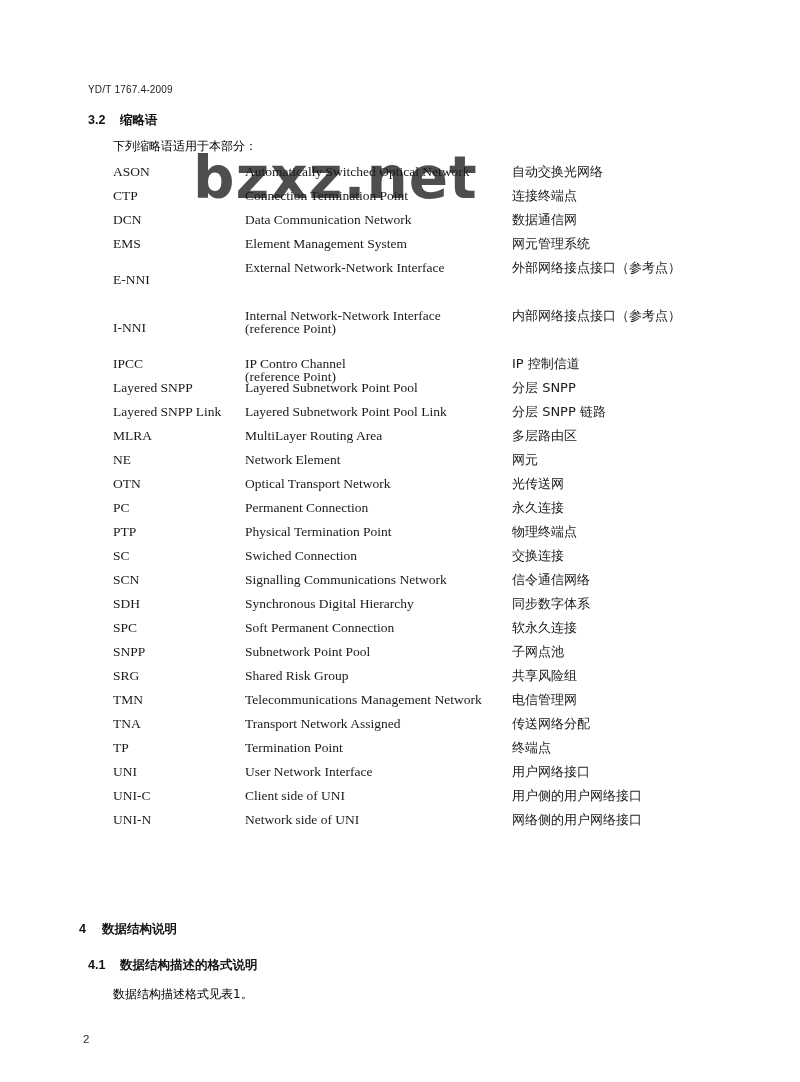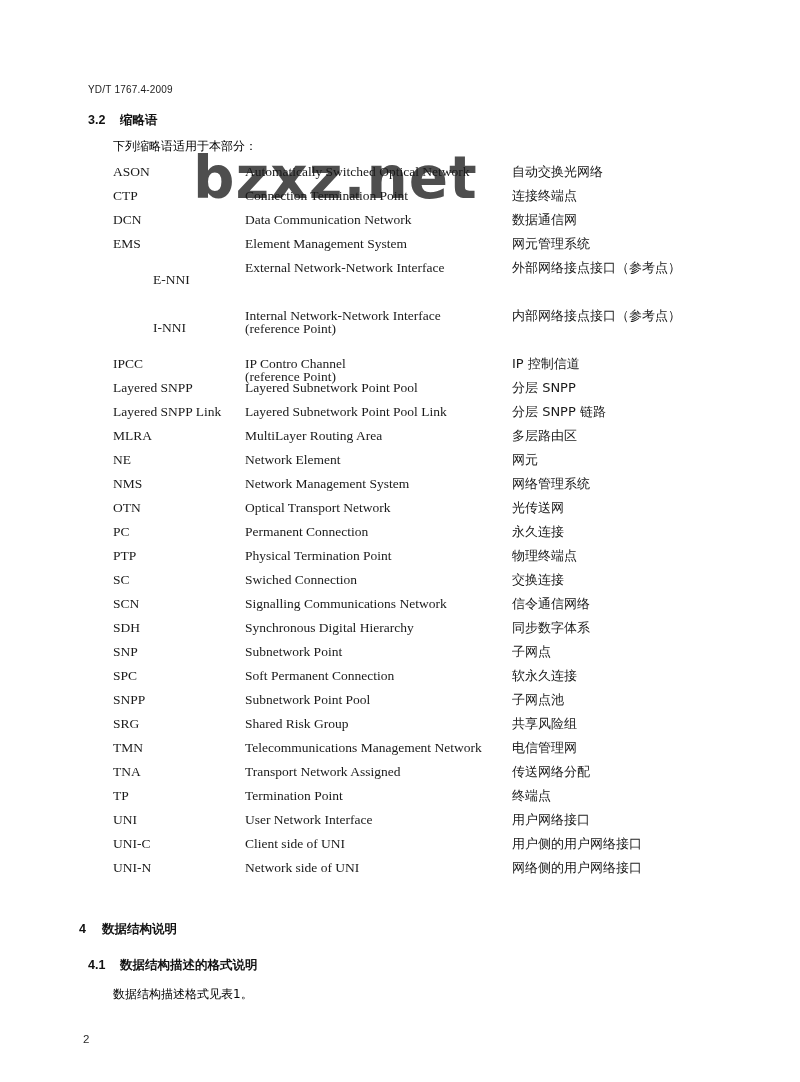--- a/index.html
+++ b/index.html
@@ -120,21 +120,20 @@
     left: 245px;
   }
   .col-zh {
     left: 512px;
     font-family: "DejaVu Sans", sans-serif;
     font-size: 13px;
   }
   
   .g-row.tall .col-abbr {
     top: 12px;
-    margin-left: 40px;
   }
   .g-row.tall .col-zh {
     top: 0;
   }
   .col-en .en-l2 {
     display: block;
     margin-top: 37px;
   }
 
   
@@ -213,25 +212,20 @@
         <div class="col-abbr">MLRA</div>
         <div class="col-en">MultiLayer Routing Area</div>
         <div class="col-zh">多层路由区</div>
       </div>
       <div class="g-row">
         <div class="col-abbr">NE</div>
         <div class="col-en">Network Element</div>
         <div class="col-zh">网元</div>
       </div>
       <div class="g-row">
-        <div class="col-abbr">NMS</div>
-        <div class="col-en">Network Management System</div>
-        <div class="col-zh">网络管理系统</div>
-      </div>
-      <div class="g-row">
         <div class="col-abbr">OTN</div>
         <div class="col-en">Optical Transport Network</div>
         <div class="col-zh">光传送网</div>
       </div>
       <div class="g-row">
         <div class="col-abbr">PC</div>
         <div class="col-en">Permanent Connection</div>
         <div class="col-zh">永久连接</div>
       </div>
       <div class="g-row">
@@ -248,25 +242,20 @@
         <div class="col-abbr">SCN</div>
         <div class="col-en">Signalling Communications Network</div>
         <div class="col-zh">信令通信网络</div>
       </div>
       <div class="g-row">
         <div class="col-abbr">SDH</div>
         <div class="col-en">Synchronous Digital Hierarchy</div>
         <div class="col-zh">同步数字体系</div>
       </div>
       <div class="g-row">
-        <div class="col-abbr">SNP</div>
-        <div class="col-en">Subnetwork Point</div>
-        <div class="col-zh">子网点</div>
-      </div>
-      <div class="g-row">
         <div class="col-abbr">SPC</div>
         <div class="col-en">Soft Permanent Connection</div>
         <div class="col-zh">软永久连接</div>
       </div>
       <div class="g-row">
         <div class="col-abbr">SNPP</div>
         <div class="col-en">Subnetwork Point Pool</div>
         <div class="col-zh">子网点池</div>
       </div>
       <div class="g-row">

